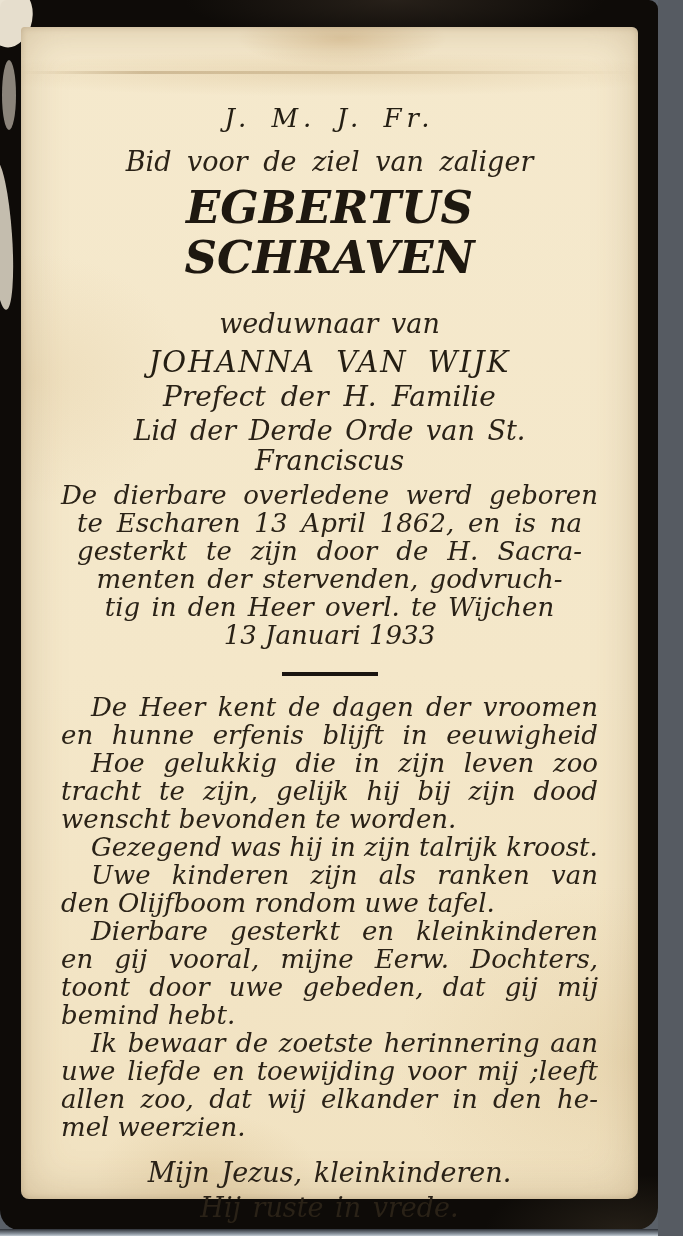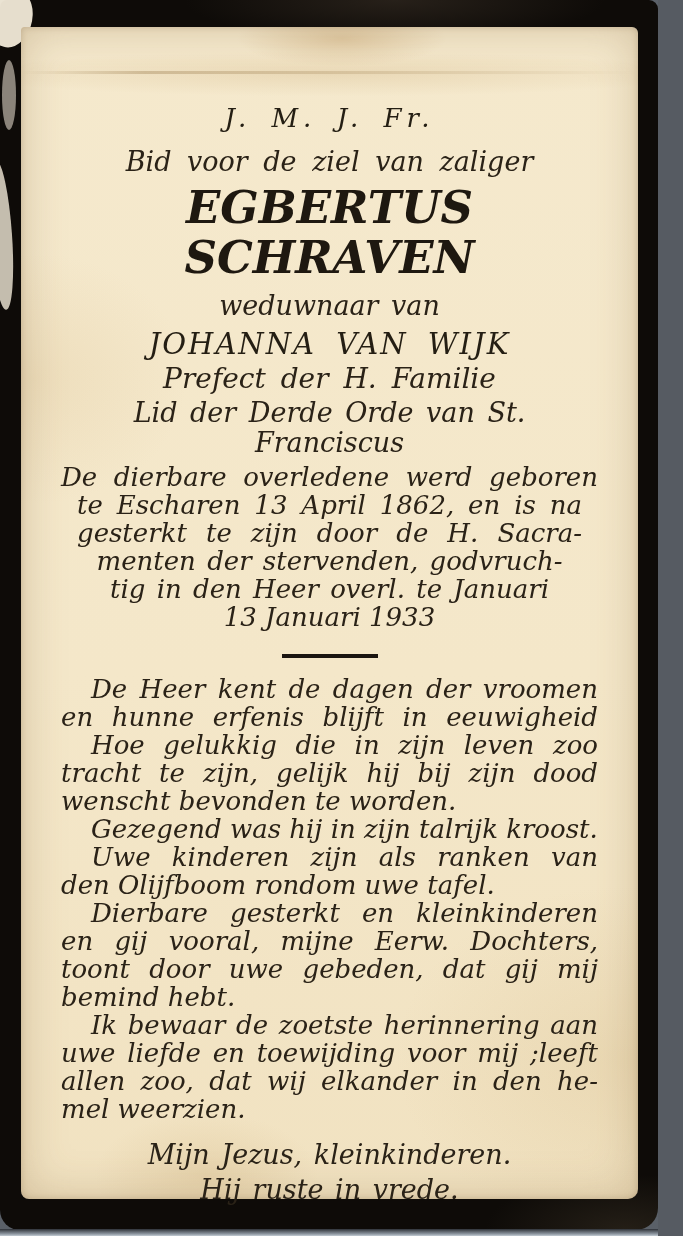--- a/index.html
+++ b/index.html
@@ -32,21 +32,21 @@
       radial-gradient(ellipse 320px 240px at 98% 88%, rgba(210,182,130,.25), transparent 72%),
       radial-gradient(ellipse 160px 90px at 30% 98%, rgba(206,176,124,.3), transparent 70%),
       linear-gradient(180deg,#f5e9cd 0%,#f4e7c9 55%,#f1e2c1 100%);
     border-radius:3px 6px 10px 8px;
     box-shadow:inset 0 0 46px rgba(124,94,52,.28), inset 0 0 6px rgba(100,70,40,.25);
     color:#2a2217;
   }
   .center{text-align:center;}
   .jmj{font-size:26px;letter-spacing:5px;word-spacing:7px;line-height:30px;margin-bottom:13px;color:#241e13;}
   .pray{font-size:27px;word-spacing:7px;line-height:32px;margin-bottom:5px;}
-  .name{font-size:45px;font-weight:700;line-height:50px;letter-spacing:0px;margin-bottom:9px;color:#1e1810;}
+  .name{font-size:45px;font-weight:700;line-height:50px;letter-spacing:0px;margin-bottom:27px;color:#1e1810;}
   .relation{font-size:27px;word-spacing:4px;line-height:28px;margin-bottom:8px;}
   .spouse{font-size:29px;letter-spacing:2px;word-spacing:9px;line-height:32px;margin-bottom:4px;color:#241e13;}
   .t1{font-size:28px;word-spacing:6px;line-height:30px;margin-bottom:4px;}
   .t2{font-size:27px;word-spacing:4px;line-height:30px;margin-bottom:5px;}
   .line{font-size:26px;line-height:28px;}
   .just{text-align:justify;text-align-last:justify;}
   .indent{text-indent:30px;}
   .bio-pad{padding:0 16px;}
   .ws{word-spacing:3px;}
   .divider{width:96px;border-top:4px solid #1b1510;margin:23px auto 17px auto;}
@@ -77,21 +77,21 @@
       <div class="relation center">weduwnaar van</div>
       <div class="spouse center">JOHANNA VAN WIJK</div>
       <div class="t1 center">Prefect der H. Familie</div>
       <div class="t2 center">Lid der Derde Orde van St. Franciscus</div>
 
       <div>
         <div class="line just">De dierbare overledene werd geboren</div>
         <div class="line just bio-pad">te Escharen 13 April 1862, en is na</div>
         <div class="line just bio-pad">gesterkt te zijn door de H. Sacra-</div>
         <div class="line center ws">menten der stervenden, godvruch-</div>
-        <div class="line center ws">tig in den Heer overl. te Januari</div>
+        <div class="line center ws">tig in den Heer overl. te Wijchen</div>
         <div class="line center">13 Januari 1933</div>
       </div>
 
       <div class="divider"></div>
 
       <div>
         <div class="line just indent">De Heer kent de dagen der vroomen</div>
         <div class="line just">en hunne erfenis blijft in eeuwigheid</div>
       </div>
 

